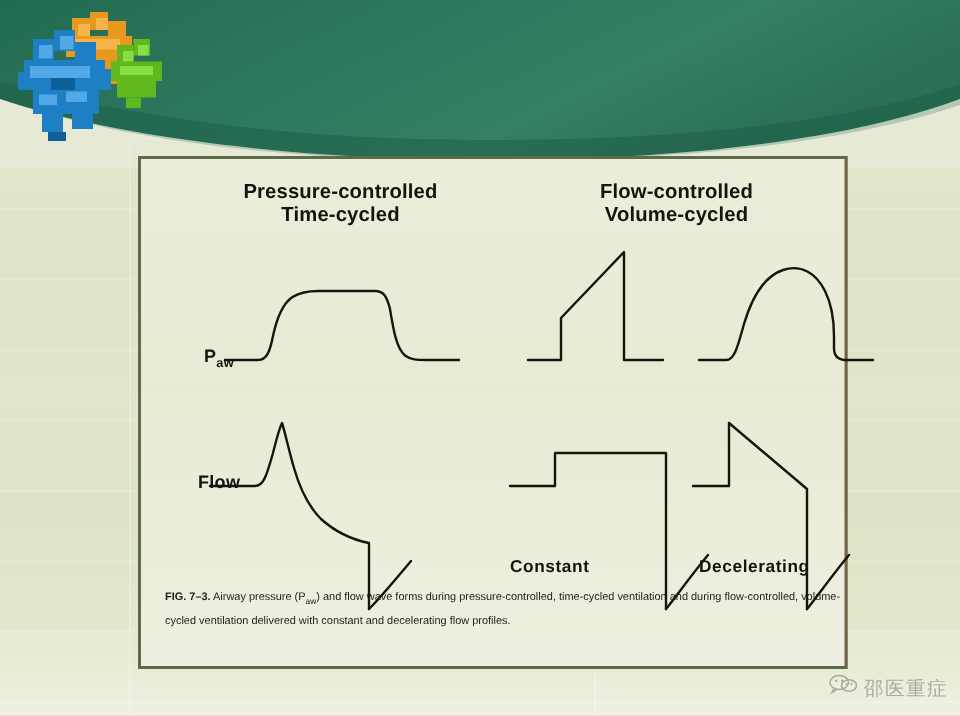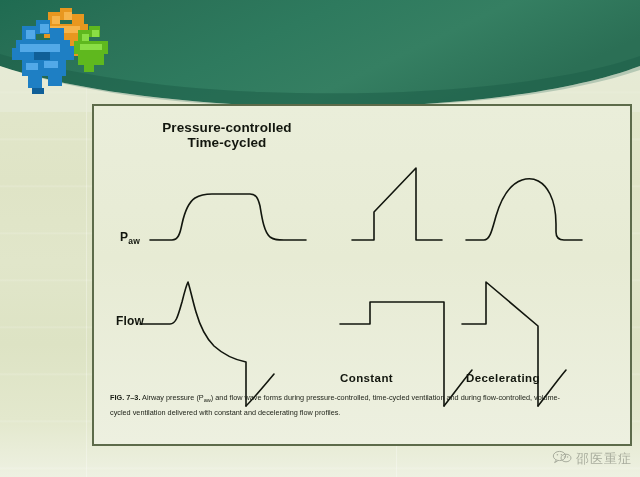--- a/index.html
+++ b/index.html
@@ -80,21 +80,21 @@
     width: 120px;
     height: 100px;
   }
   .clusters svg { display:block; }
 
   
   .panel {
     position: absolute;
     left: 92px;
     top: 104px;
-    width: 540px;
+    width: 473px;
     height: 342px;
     background: #ef4444;
     border: 2px solid #5d6b4a;
     box-sizing: border-box;
     box-shadow: 0 0 0 0 rgba(0,0,0,0);
   }
   .panel-inner {
     position: absolute;
     inset: 0;
     background: linear-gradient(to bottom, #eaeeda 0%, #e7ebd4 45%, #edf0e0 100%);
@@ -112,20 +112,21 @@
   }
   #head-left  { left: 38px;  top: 14px; width: 190px; }
   #head-right { left: 262px; top: 14px; width: 190px; }
 
   .axis-label {
     position: absolute;
     font-size: 12px;
     font-weight: bold;
     color: #12160e;
     letter-spacing: .2px;
+    margin-left: 16px;
   }
   .axis-label sub { font-size: 8.5px; font-weight: bold; }
   #label-paw  { left: 26px; top: 124px; }
   #label-flow { left: 22px; top: 208px; }
 
   .flow-type-label {
     position: absolute;
     font-size: 11.5px;
     font-weight: bold;
     color: #12160e;
@@ -272,20 +273,22 @@
       </g>
     </svg>
   </div>
 
   <div class="panel">
     <div class="panel-inner"></div>
 
     <div class="col-head" id="head-left">Pressure-controlled
 Time-cycled</div>
 
+    <div class="col-head" id="head-right">Flow-controlled
+Volume-cycled</div>
 
     <div class="axis-label" id="label-paw">
       <span>P</span><sub>aw</sub>
     </div>
 
     <div class="axis-label" id="label-flow">Flow</div>
 
     <div class="flow-type-label" id="label-constant">Constant</div>
 
     <div class="flow-type-label" id="label-decelerating">Decelerating</div>

